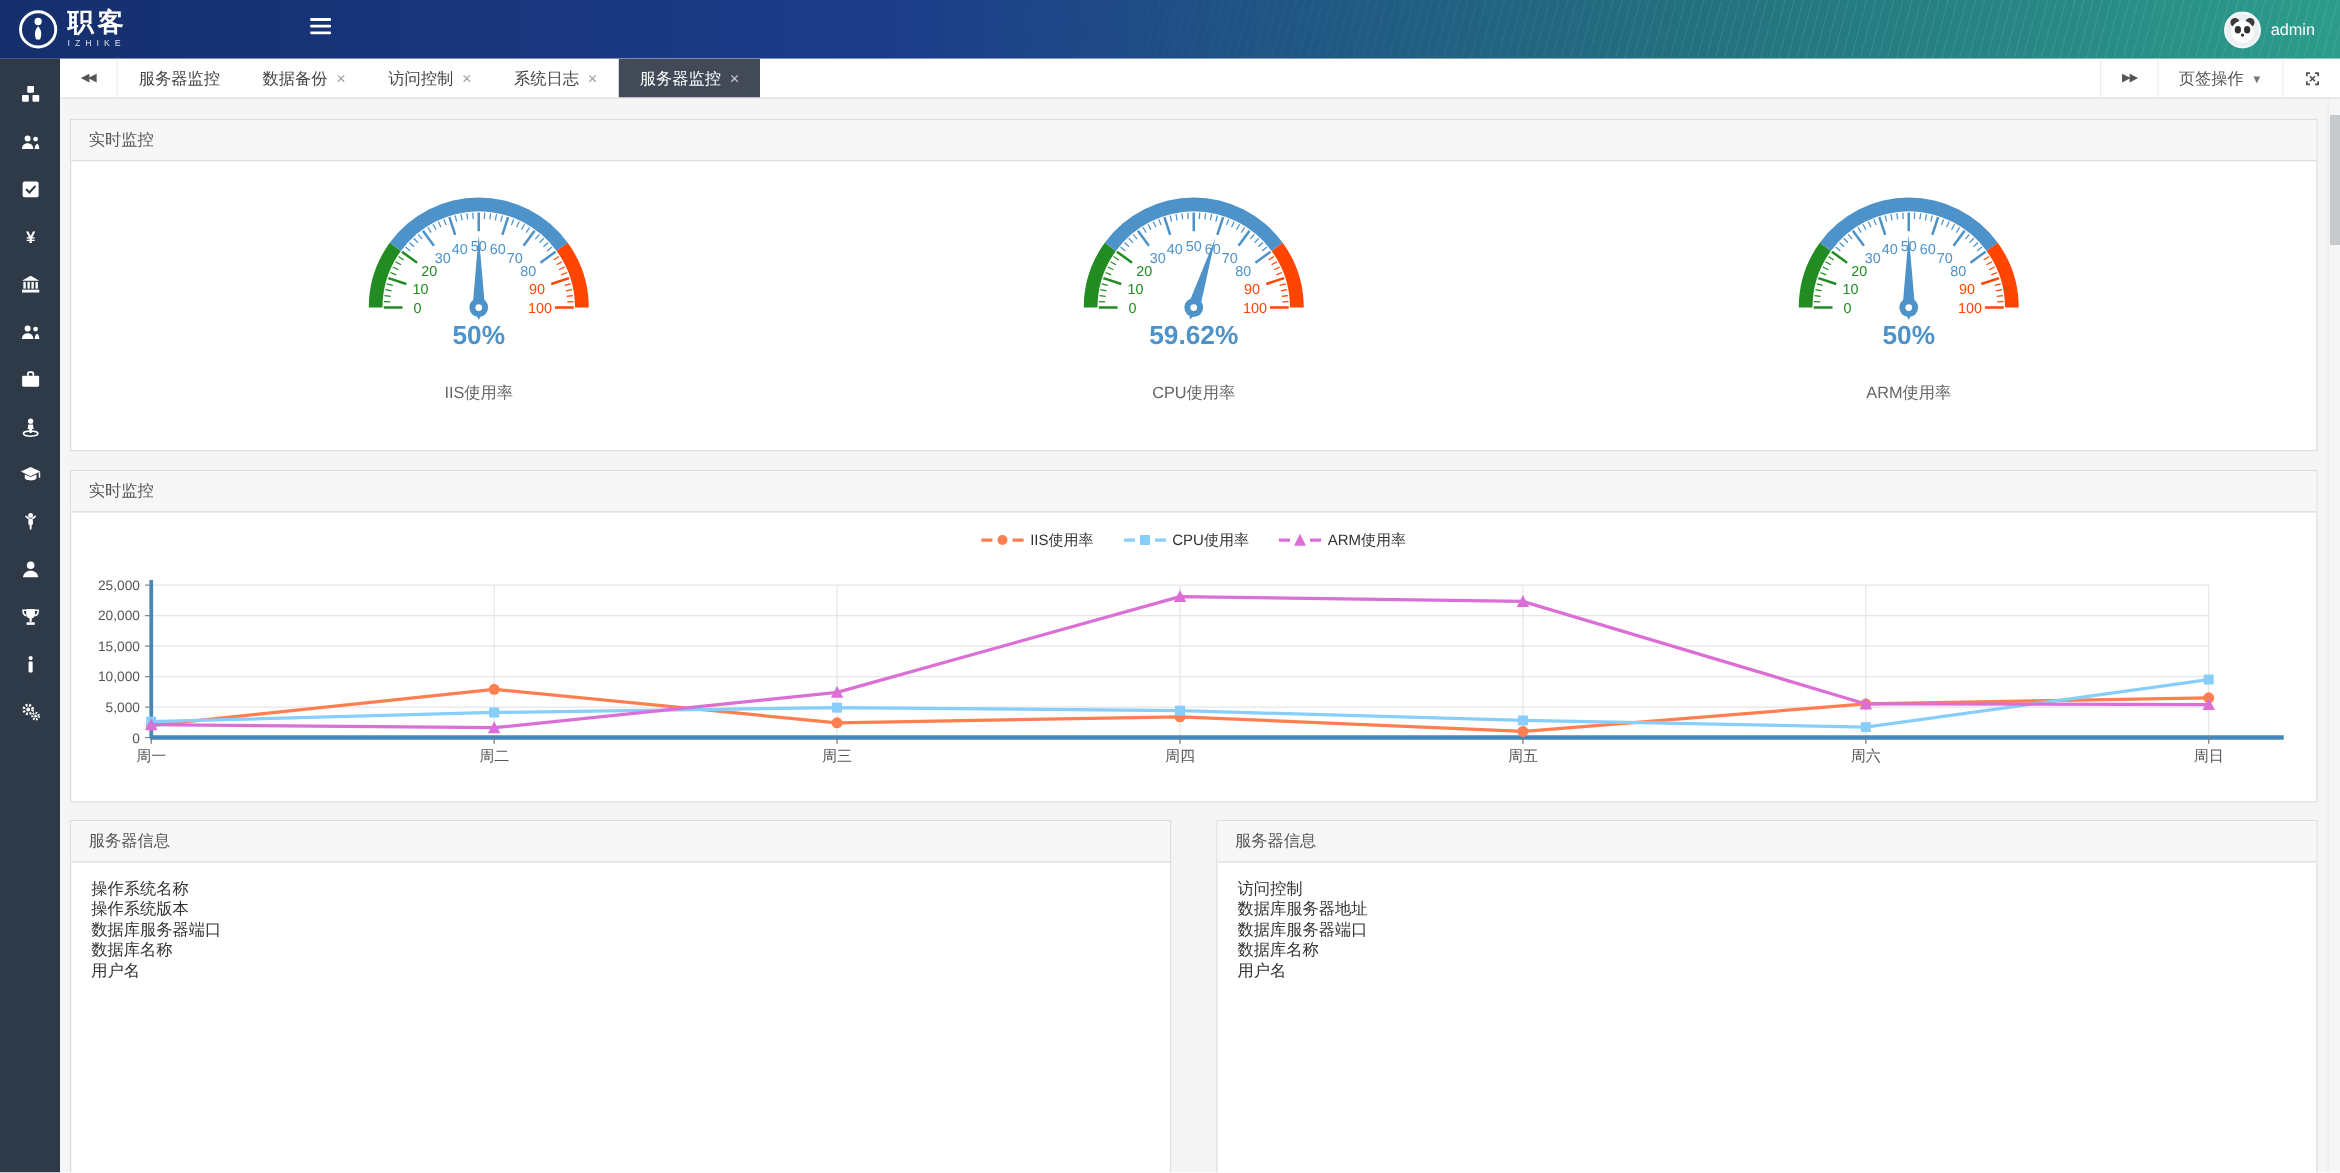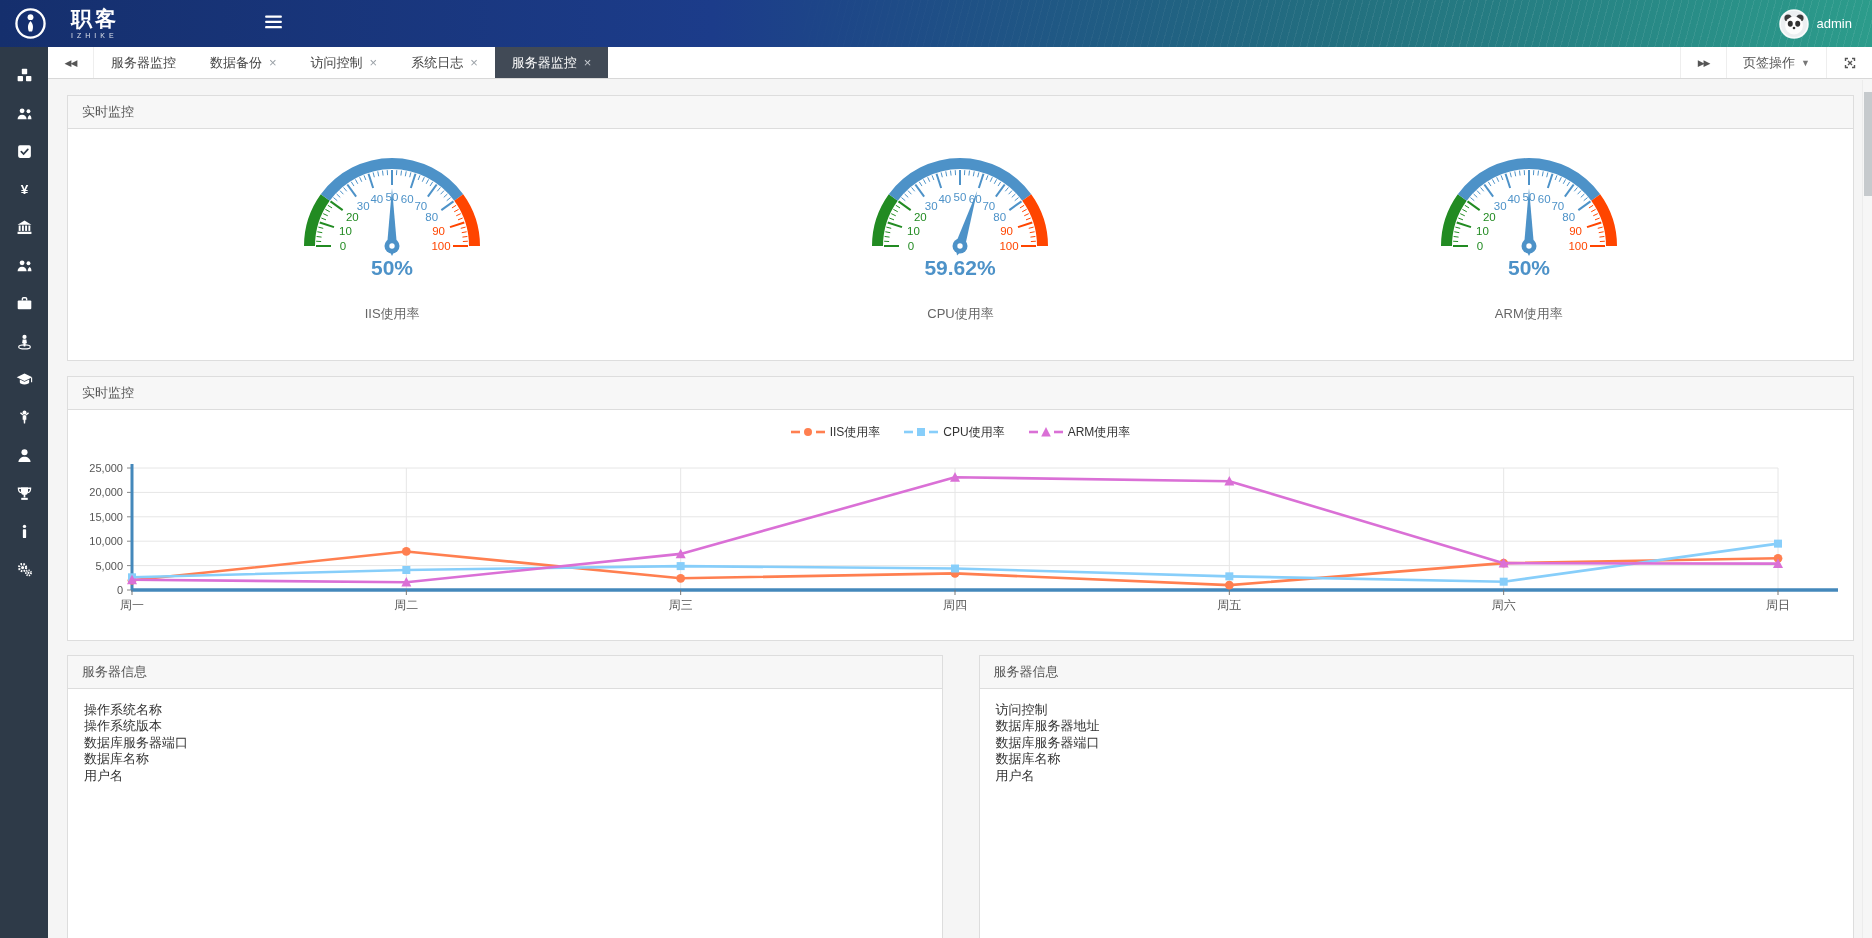--- a/index.html
+++ b/index.html
@@ -5,21 +5,21 @@
   * { margin:0; padding:0; box-sizing:border-box; }
   html,body { width:1872px; height:938px; overflow:hidden; background:#fff;
     font-family:"Liberation Sans","DejaVu Sans",sans-serif; }
   
   .navbar { position:relative; height:47px; display:flex; align-items:center;
     background:linear-gradient(90deg,#152f6d 0%,#1c3c8a 38%,#23707f 72%,#2c9c8b 100%); overflow:hidden; }
   .navbar::after { content:""; position:absolute; inset:0; pointer-events:none;
     background:repeating-linear-gradient(105deg, rgba(255,255,255,0.08) 0 1px, transparent 1px 7px);
     -webkit-mask-image:linear-gradient(to right, transparent 40%, #000 78%);
     mask-image:linear-gradient(to right, transparent 40%, #000 78%); }
-  .logo { display:flex; align-items:center; gap:24px; padding:0 18px 0 14px; z-index:2; }
+  .logo { display:flex; align-items:center; gap:7px; padding:0 18px 0 14px; z-index:2; }
   .logo-txt { display:flex; flex-direction:column; line-height:1; }
   .logo-zh { color:#fff; font-size:21px; font-weight:bold; letter-spacing:3px; }
   .logo-en { color:rgba(255,255,255,.85); font-size:7px; letter-spacing:4px; margin-top:3px; }
   .hamburger { margin-left:122px; cursor:pointer; z-index:2; padding:6px; }
   .nav-user { margin-left:auto; display:flex; align-items:center; gap:8px; padding-right:20px; cursor:pointer; z-index:2; }
   .nav-user span { color:#fff; font-size:13px; }
   
   .main-row { display:flex; height:891px; }
   .sidebar { width:48px; background:#2e3a48; display:flex; flex-direction:column; align-items:center; padding-top:9px; flex:none; }
   .side-item { width:48px; height:38px; display:flex; align-items:center; justify-content:center; color:#fff; cursor:pointer; }
@@ -33,21 +33,21 @@
   .tabs { display:flex; align-items:stretch; flex:1; overflow:hidden; }
   .tab { display:flex; align-items:center; gap:7px; padding:0 17px; font-size:13px; color:#444; cursor:pointer; white-space:nowrap; }
   .tab .x { font-size:13px; color:#9aa0a6; line-height:1; }
   .tab.active { background:#414a56; color:#fff; }
   .tab.active .x { color:#c6cbd1; }
   .tb-right { border-left:1px solid #eee; }
   .tb-actions { display:flex; align-items:center; gap:6px; padding:0 16px; font-size:13px; color:#555;
     border-left:1px solid #eee; cursor:pointer; }
   .tb-full { width:46px; display:flex; align-items:center; justify-content:center; border-left:1px solid #eee; cursor:pointer; }
   
-  .content { flex:1; background:#f5f5f5; padding:16px 18px 0 19px; overflow:hidden; }
+  .content { flex:1; background:#f5f5f5; padding:16px 18px 0 8px; overflow:hidden; }
   .panel { background:#fff; border:1px solid #ddd; }
   .panel-hd { background:#f7f7f7; border-bottom:1px solid #ddd; padding:7px 14px; font-size:13px; color:#555; }
   .gauge-row { display:flex; justify-content:space-around; align-items:flex-start; padding:14px 40px 0; height:231px; }
   .gauge-cell { display:flex; flex-direction:column; align-items:center; }
   .gauge-title { margin-top:22px; font-size:13px; color:#666; }
   .panel-line { margin-top:15px; }
   .legend-row { display:flex; justify-content:center; align-items:center; gap:24px; margin-top:12px; height:20px; }
   .legend-item { display:flex; align-items:center; gap:5px; cursor:pointer; }
   .legend-item span { font-size:12px; color:#333; }
   .chart-wrap { padding:8px 0 14px; }

